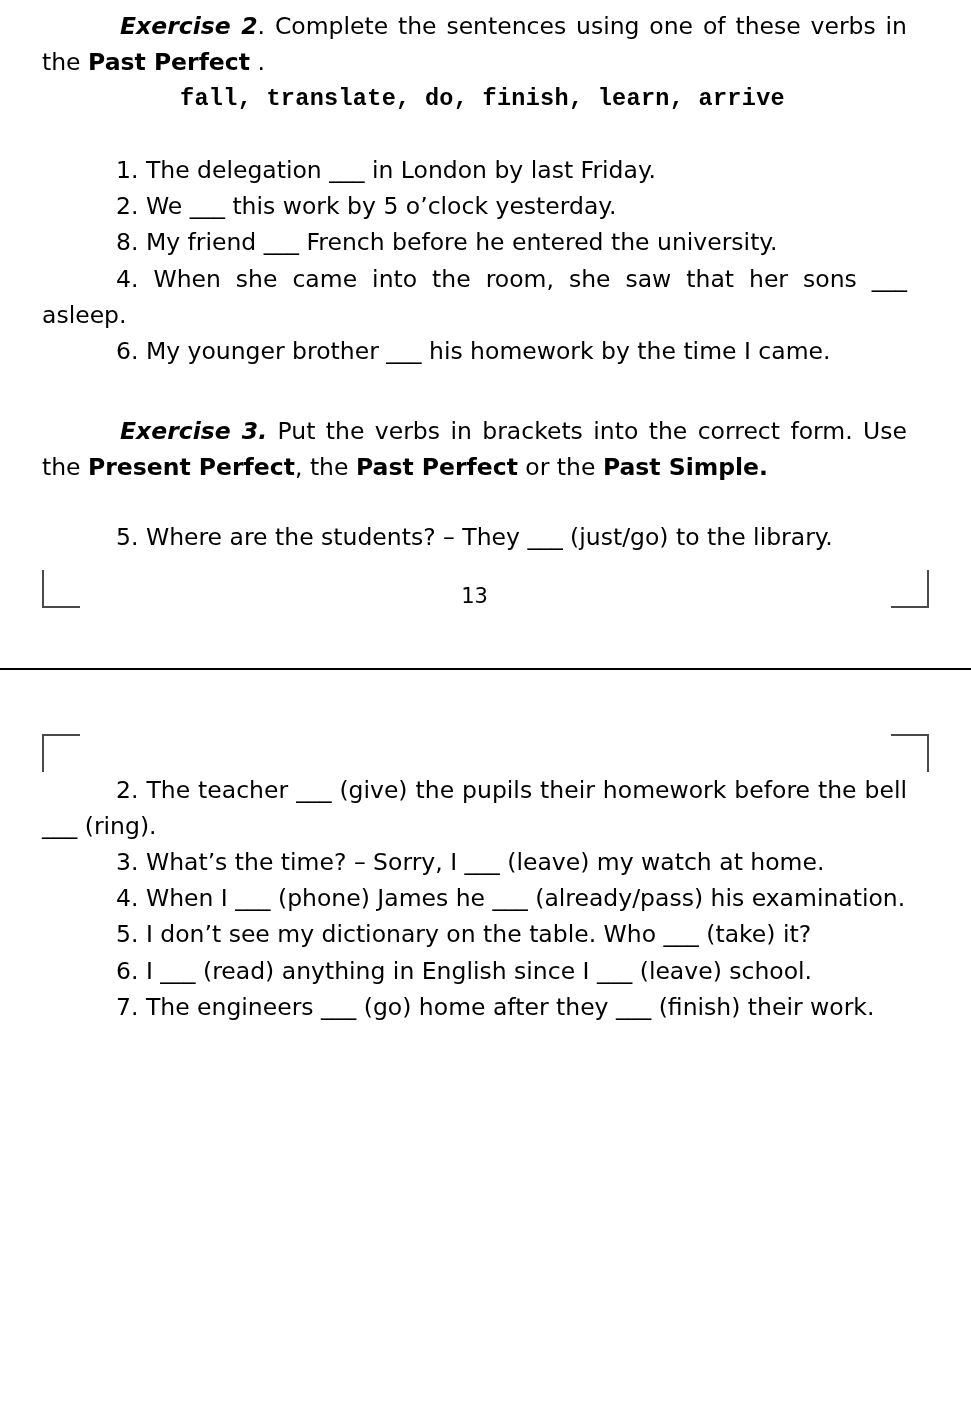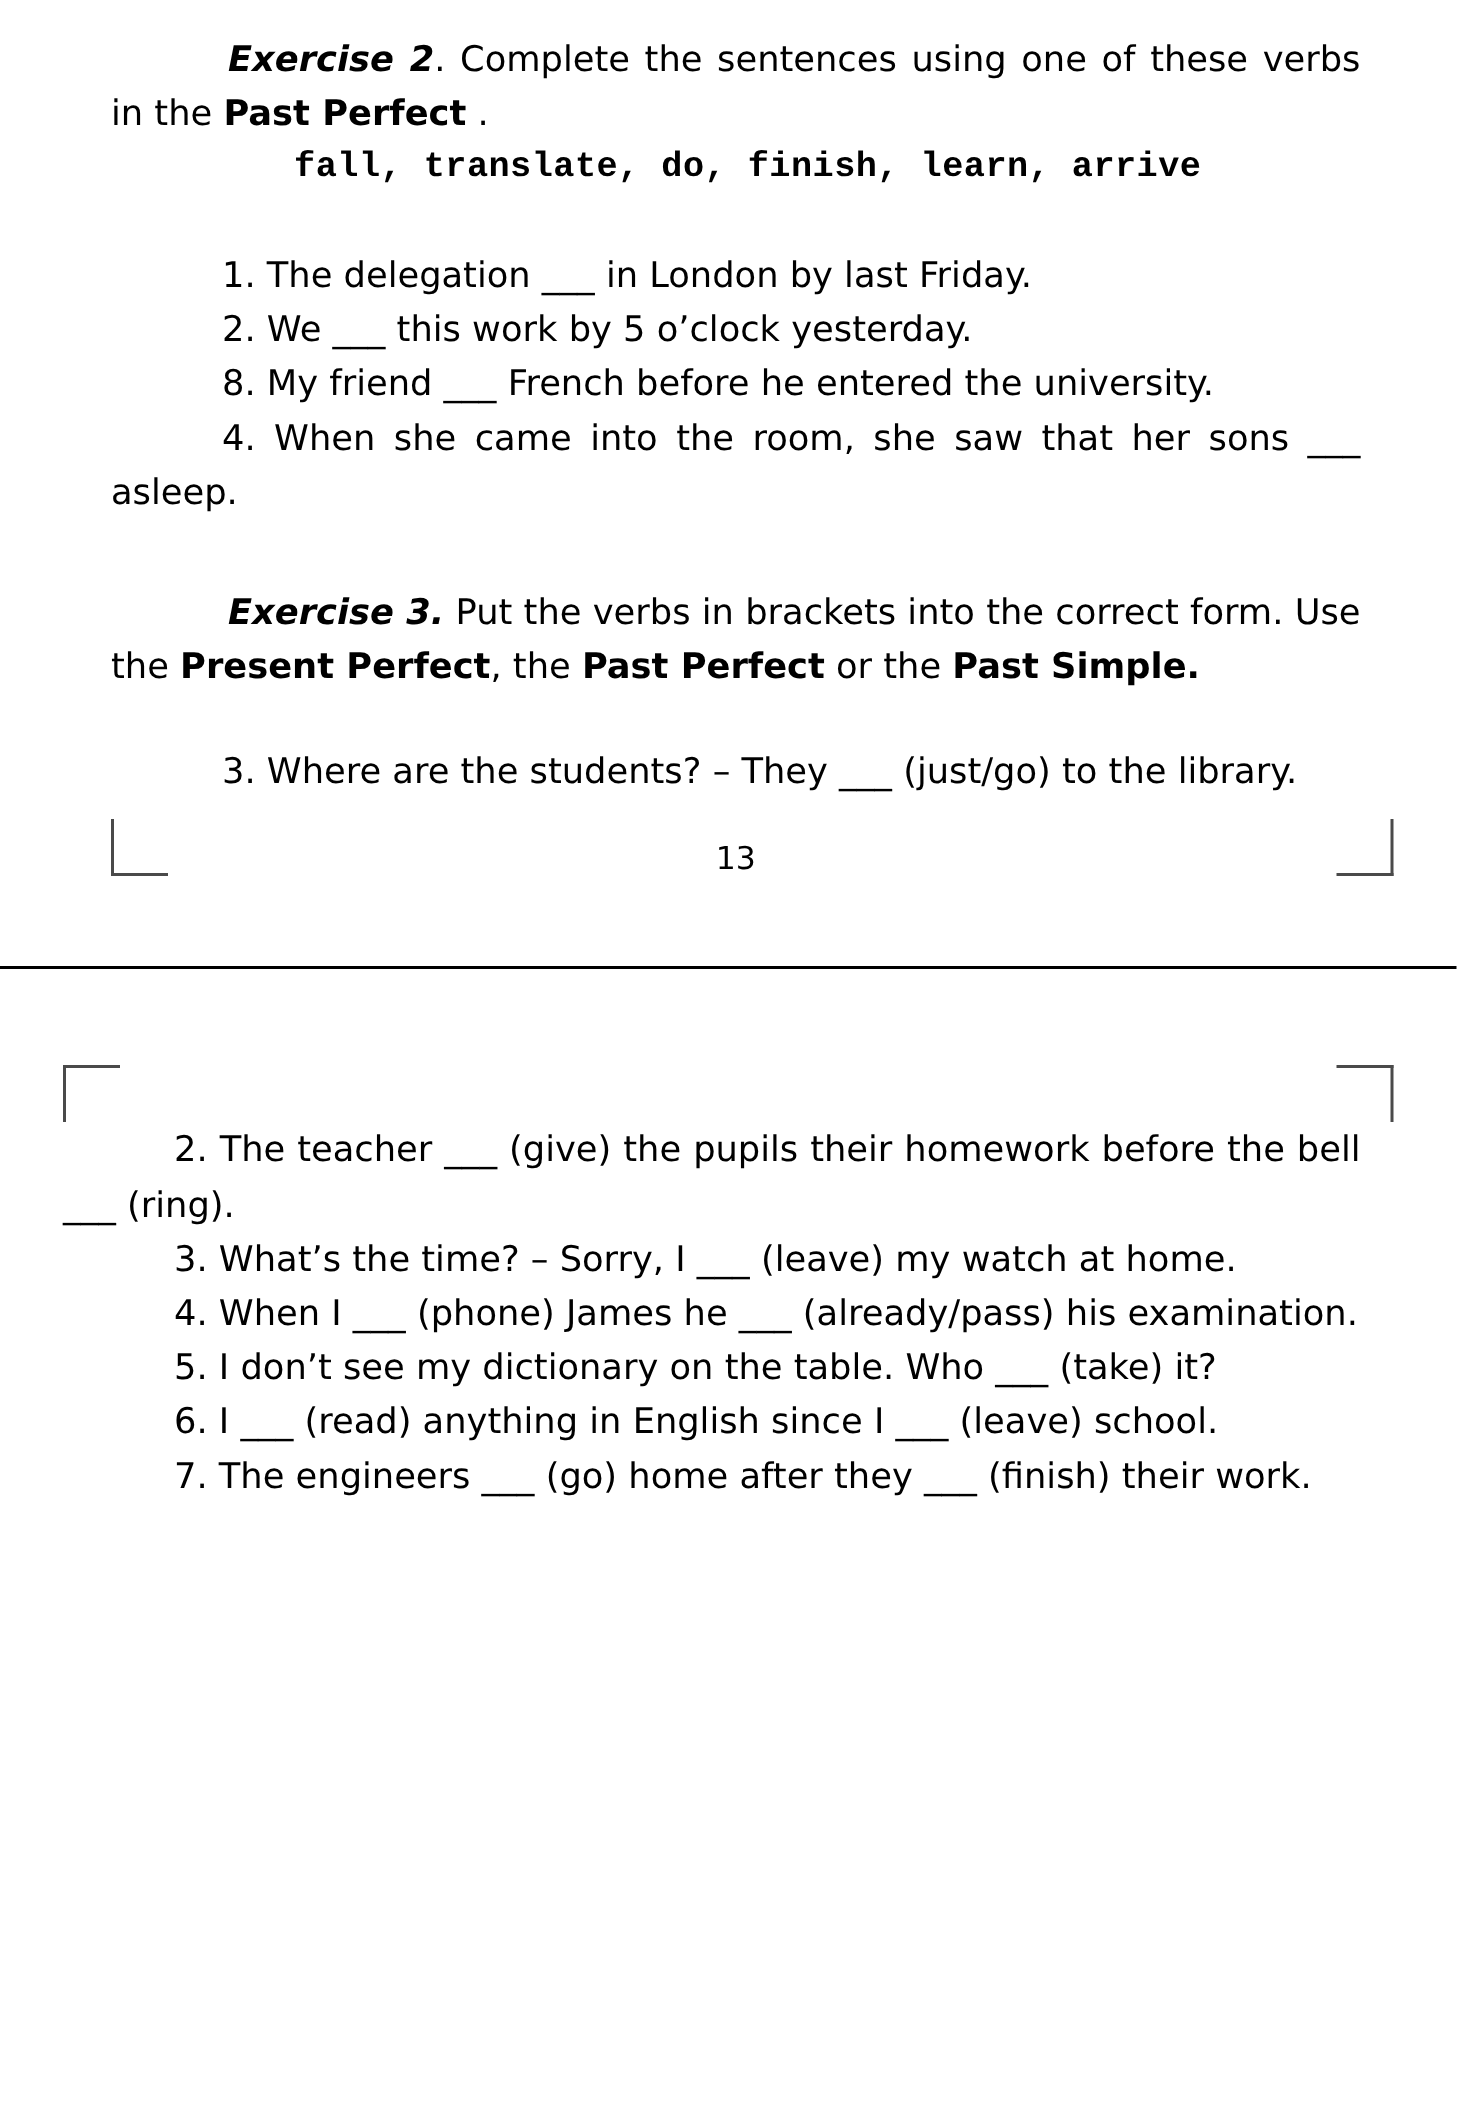--- a/index.html
+++ b/index.html
@@ -13,22 +13,21 @@
     font-family: "DejaVu Sans", sans-serif;
     color: #000000;
     position: relative;
     overflow: hidden;
   }
   .page {
     position: relative;
     width: 971px;
   }
   .page-top {
-    padding: 21px 64px 0 42px;
-    margin-left: 32px;
+    padding: 8px 64px 0 42px;
   }
   .page-bottom {
     padding: 0 64px 0 42px;
   }
   p {
     margin: 0;
     font-size: 23.5px;
     line-height: 1.54;
     text-align: justify;
     text-justify: inter-word;
@@ -107,28 +106,29 @@
     <p><span class="ind"></span><span class="ex-title">Exercise 2</span><span>. Complete the sentences using one of these verbs in the </span><span class="b">Past Perfect</span><span> .</span></p>
 
     <p class="verbs">fall, translate, do, finish, learn, arrive</p>
 
     <div class="gap-md"></div>
 
     <p><span class="ind-s"></span><span>1. The delegation ___ in London by last Friday.</span></p>
     <p><span class="ind-s"></span><span>2. We ___ this work by 5 o’clock yesterday.</span></p>
     <p><span class="ind-s"></span><span>8. My friend ___ French before he entered the university.</span></p>
     <p><span class="ind-s"></span><span>4. When she came into the room, she saw that her sons ___ asleep.</span></p>
+    <p><span class="ind-s"></span><span>6. My younger brother ___ his homework by the time I came.</span></p>
 
     <div class="gap-lg"></div>
 
     <p><span class="ind"></span><span class="ex-title">Exercise 3.</span><span> Put the verbs in brackets into the correct form. Use the </span><span class="b">Present Perfect</span><span>, the </span><span class="b">Past Perfect</span><span> or the </span><span class="b">Past Simple.</span></p>
 
     <div class="gap-md"></div>
 
-    <p><span class="ind-s"></span><span>3. Where are the students? – They ___ (just/go) to the library.</span></p>
+    <p><span class="ind-s"></span><span>5. Where are the students? – They ___ (just/go) to the library.</span></p>
 
     <div class="footer-row">
       <span class="crop bl"></span>
       <span class="crop br"></span>
       <div class="page-num">13</div>
     </div>
   </div>
 
   <hr class="sheet-divider">
 

